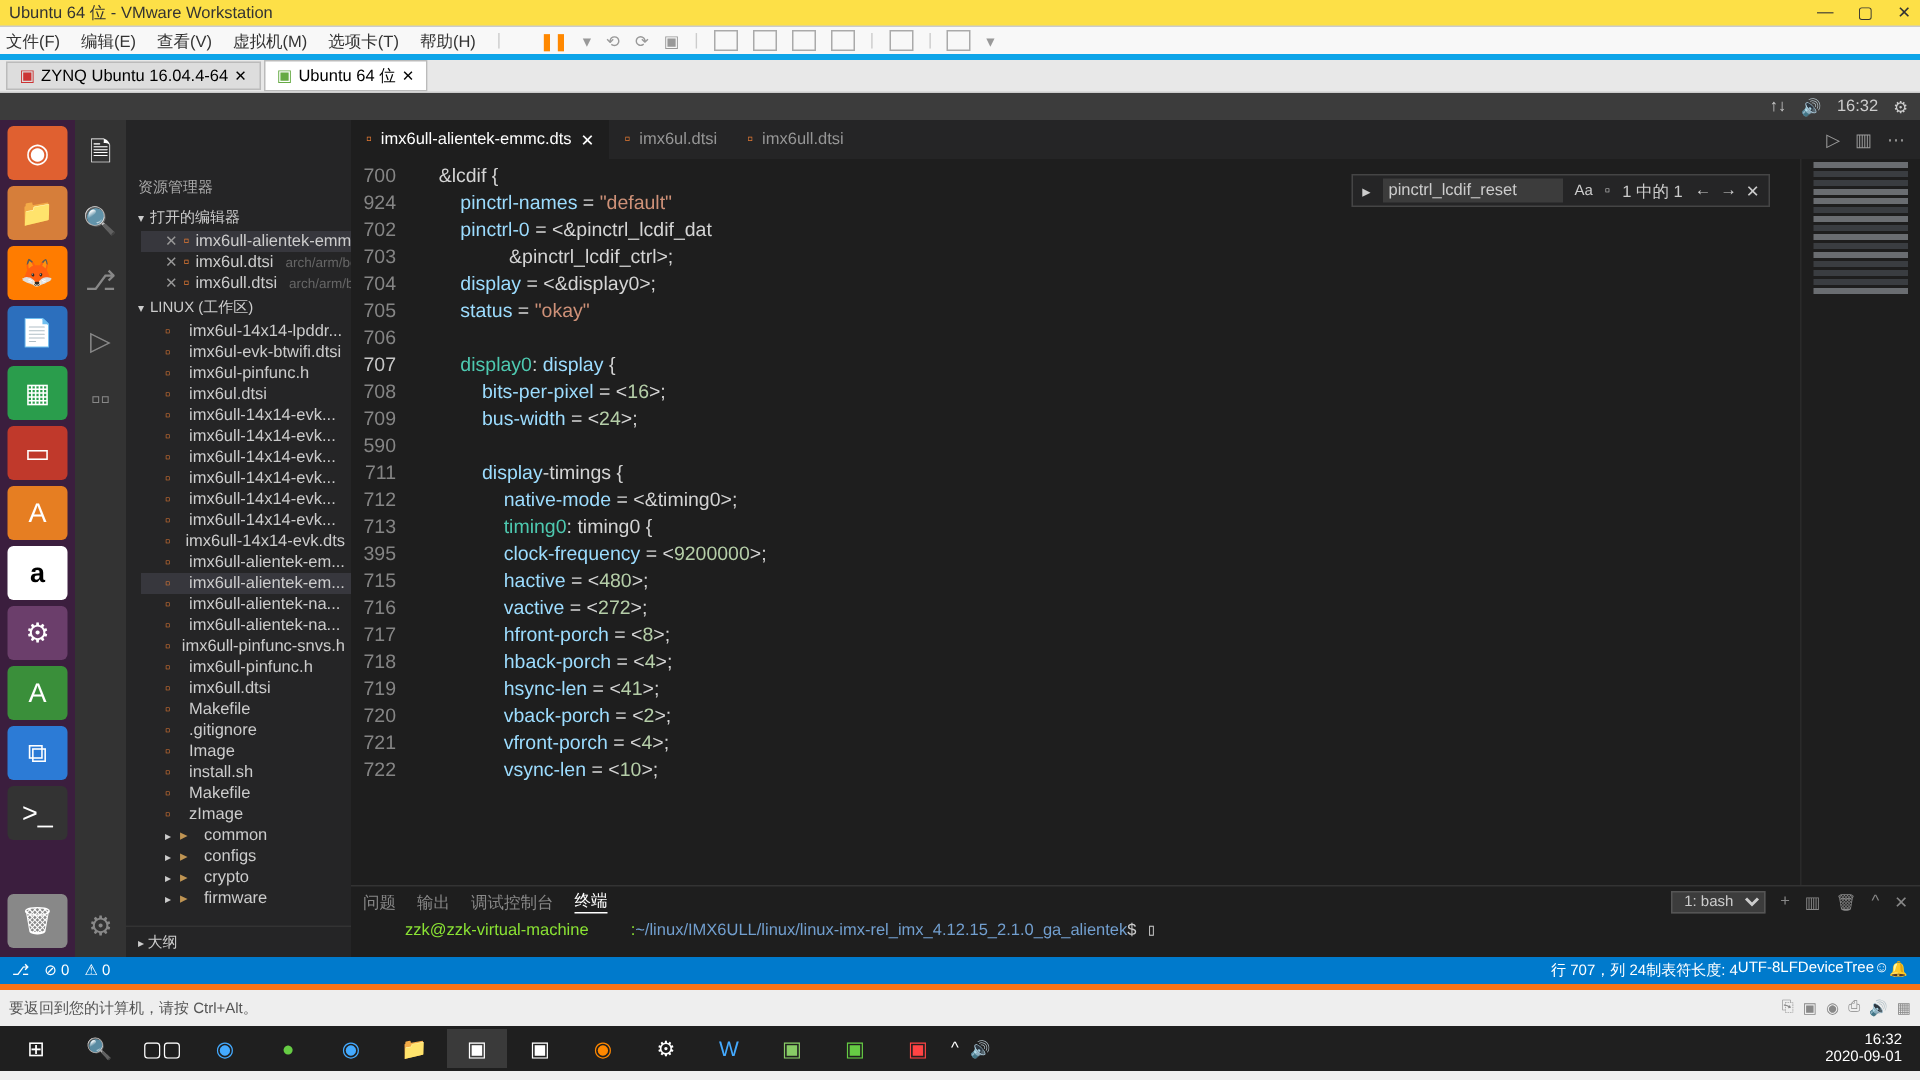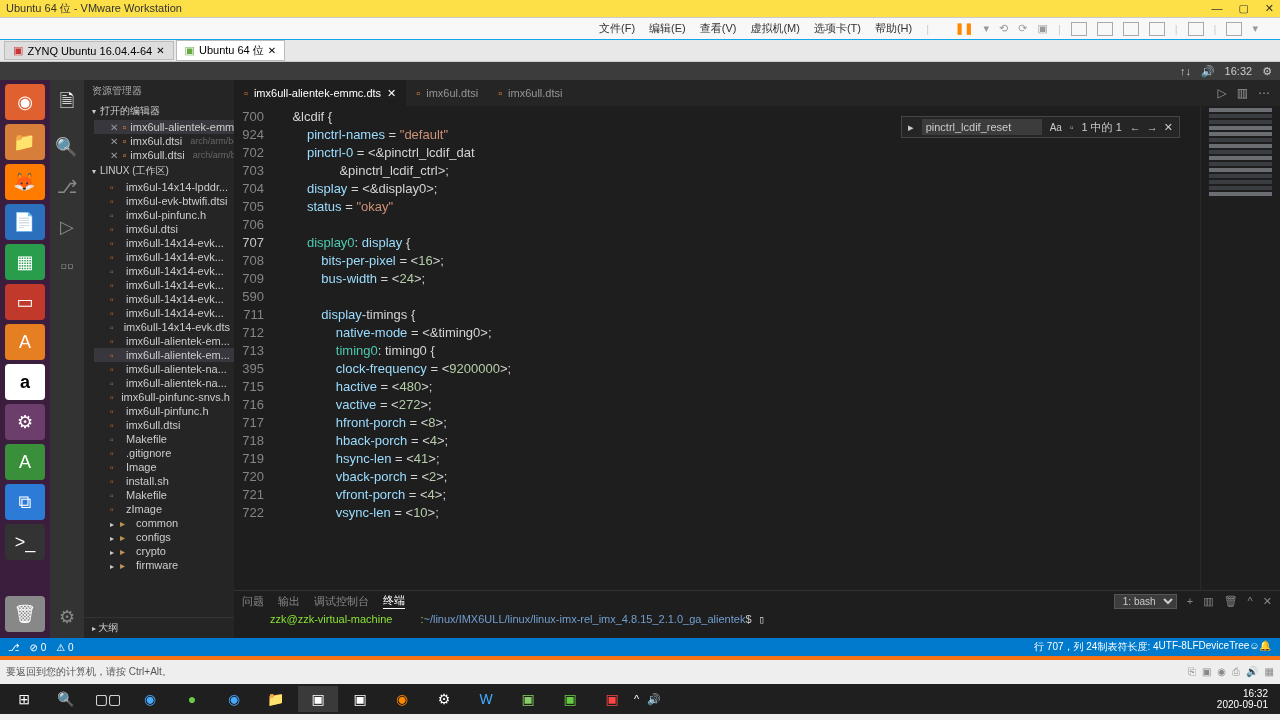--- a/index.html
+++ b/index.html
@@ -5,21 +5,21 @@
 * { margin: 0; padding: 0; box-sizing: border-box; font-family: "Segoe UI", Tahoma, sans-serif; }
 body { width: 1280px; height: 720px; background: #f0f0f0; overflow: hidden; font-size: 12px; }
 
 
 .vmware-titlebar { height: 18px; background: #fde047; display: flex; align-items: center; padding: 0 6px; border-bottom: 1px solid #ccc; }
 .vmware-titlebar .title { font-size: 11px; color: #333; }
 .vmware-titlebar .win-controls { margin-left: auto; display: flex; gap: 16px; }
 .vmware-titlebar .win-controls span { font-size: 11px; color: #333; cursor: pointer; }
 
 
-.vmware-menu { height: 22px; background: #f8f8f8; display: flex; align-items: center; padding: 0 22px; gap: 14px; border-bottom: 1px solid #0ea5e9; font-size: 11px; justify-content: flex-end; }
+.vmware-menu { height: 22px; background: #f8f8f8; display: flex; align-items: center; padding: 0 4px; gap: 14px; border-bottom: 4px solid #0ea5e9; font-size: 11px; }
 .vmware-menu span { color: #333; }
 .vmware-toolbar { display: flex; gap: 10px; margin-left: 12px; align-items: center; }
 .vmware-toolbar .tb { width: 16px; height: 14px; border: 1px solid #aaa; }
 .vmware-toolbar .orange { color: #f80; font-weight: bold; }
 
 
 .vmware-tabs { height: 22px; background: #e8e8e8; display: flex; align-items: center; padding: 0 4px; gap: 2px; border-bottom: 1px solid #ccc; }
 .vmware-tab { padding: 2px 8px; font-size: 11px; background: #ddd; border: 1px solid #bbb; display: flex; align-items: center; gap: 4px; }
 .vmware-tab.active { background: #fff; }
 .vmware-tab .close { font-size: 10px; }
@@ -50,21 +50,21 @@
 .launcher-item.home { background: #e06030; color:#fff; }
 
 
 .activity-bar { width: 34px; background: #333; display: flex; flex-direction: column; align-items: center; padding-top: 8px; gap: 18px; }
 .activity-bar span { color: #888; font-size: 18px; }
 .activity-bar span.active { color: #fff; }
 .activity-bar .bottom { margin-top: auto; margin-bottom: 10px; }
 
 
 .sidebar { width: 150px; background: #252526; color: #ccc; font-size: 11px; overflow: hidden; display:flex; flex-direction:column; }
-.sidebar-title { padding: 4px 8px; font-size: 10px; color: #aaa; }
+.sidebar-title { padding: 4px 8px; font-size: 10px; color: #aaa; margin-top: 34px; }
 .sidebar-section { padding: 2px 8px; font-size: 10px; color: #ccc; display: flex; align-items: center; gap: 4px; }
 .sidebar-section::before { content: "▾"; font-size: 8px; }
 .file-tree { padding-left: 10px; overflow:hidden; }
 .tree-item { padding: 1px 4px 1px 16px; font-size: 11px; white-space: nowrap; overflow: hidden; text-overflow: ellipsis; display: flex; align-items: center; gap: 4px; }
 .tree-item.active { background: #37373d; }
 .tree-item .icon { width: 12px; font-size: 10px; color: #999; }
 .tree-item .folder-exp::before { content: "▸"; font-size: 8px; margin-right: 2px; }
 .tree-item .meta { color: #666; font-size: 9px; margin-left: 4px; }
 .outline { padding: 3px 8px; font-size: 10px; border-top: 1px solid #333; }
 .outline::before { content: "▸ "; font-size: 8px; }
@@ -340,21 +340,21 @@
           <div class="right">
             <select><option>1: bash</option></select>
             <span>+</span>
             <span>▥</span>
             <span>🗑</span>
             <span>^</span>
             <span>✕</span>
           </div>
         </div>
         <div class="term-content">
-          <span class="user">zzk@zzk-virtual-machine</span><span class="user">:</span><span class="path">~/linux/IMX6ULL/linux/linux-imx-rel_imx_4.8.15_2.1.0_ga_alientek</span><span>$</span> ▯
+          <span class="user">zzk@zzk-virtual-machine</span><span class="user">:</span><span class="path">~/linux/IMX6ULL/linux/linux-imx-rel_imx_4.12.15_2.1.0_ga_alientek</span><span>$</span> ▯
         </div>
       </div>
 
     </div>
   </div>
 
   <div class="vscode-status">
     <span>⎇</span>
     <span>⊘ 0</span>
     <span>⚠ 0</span>

